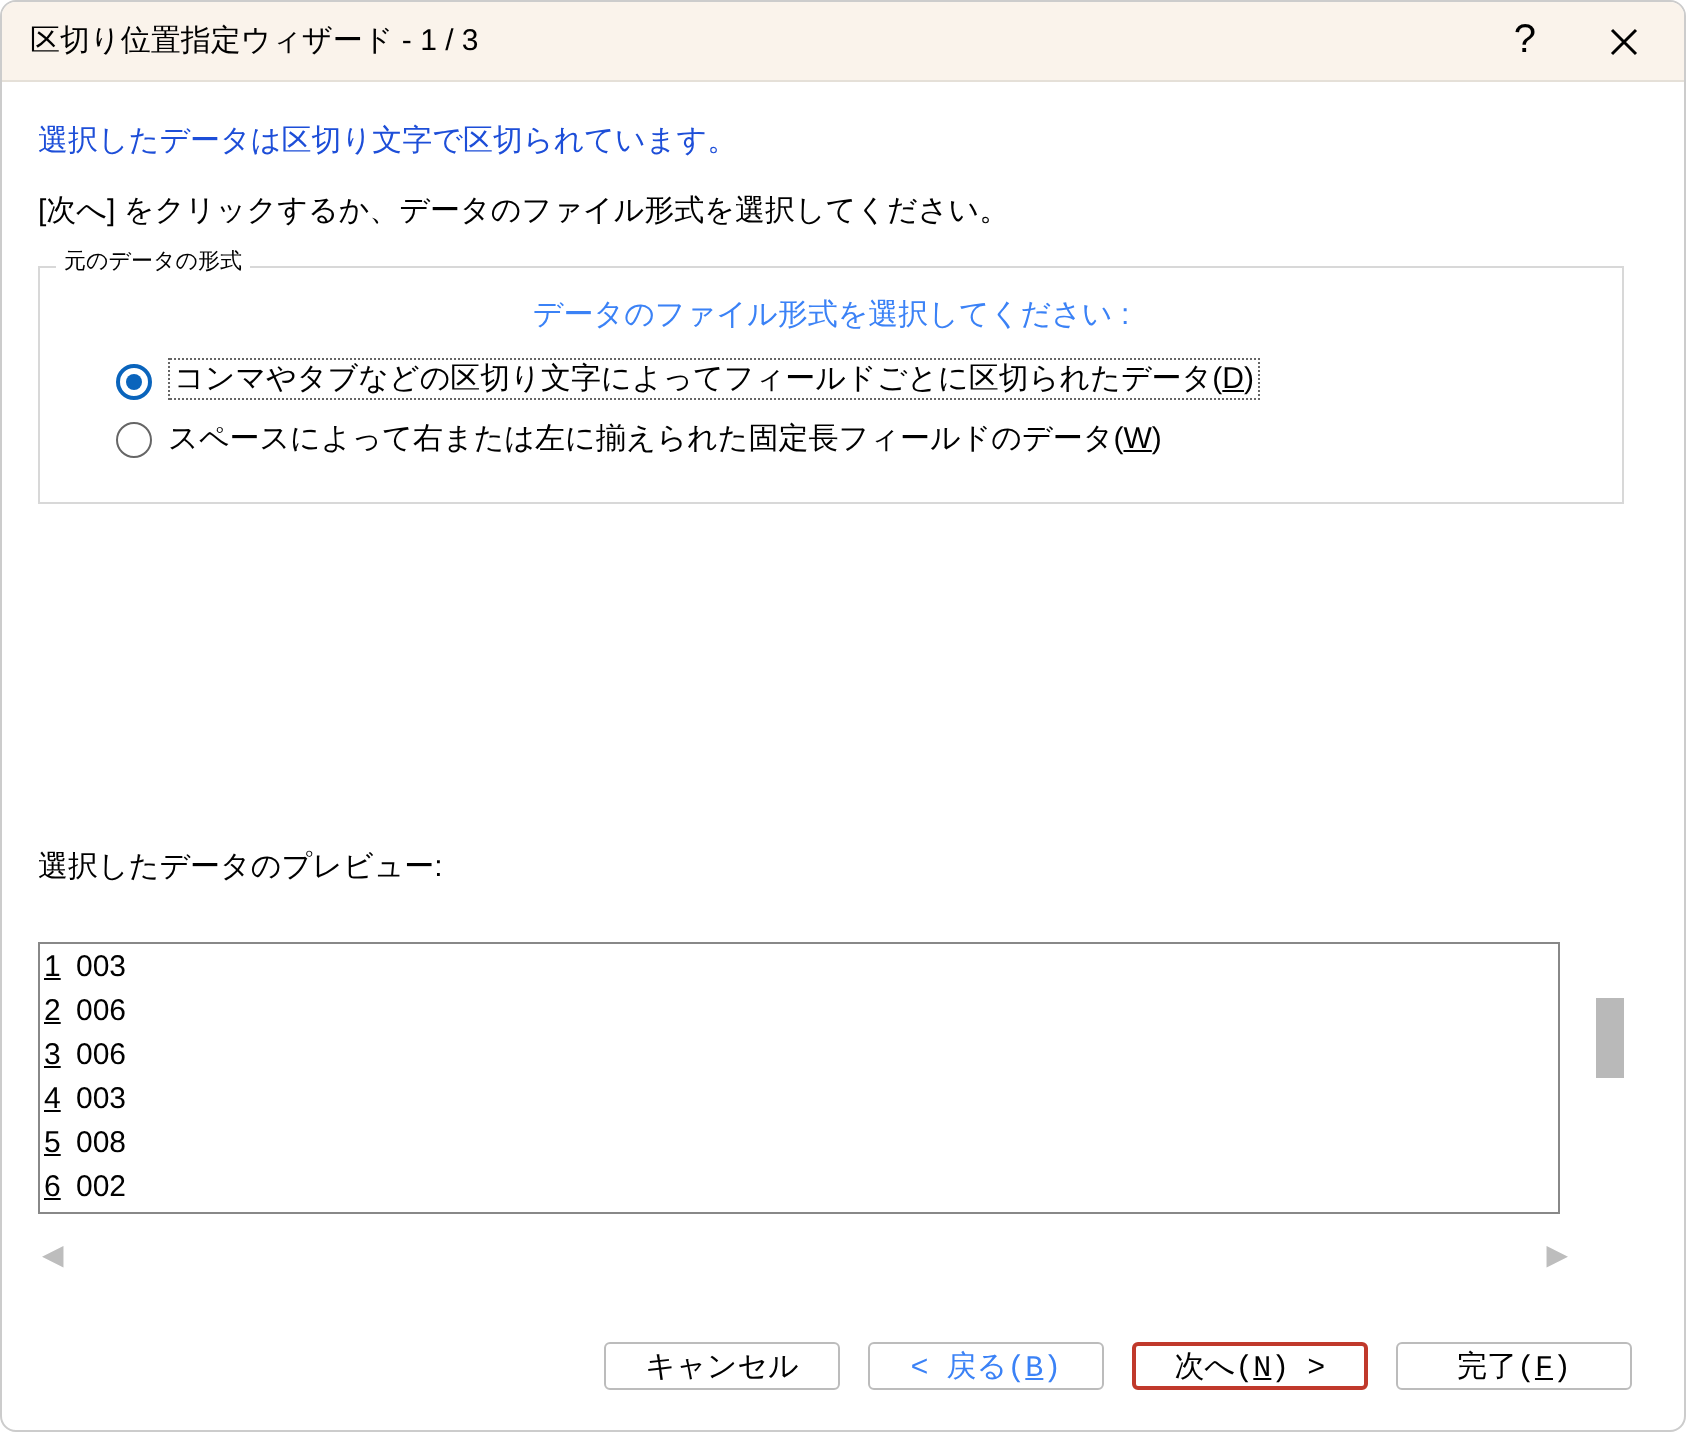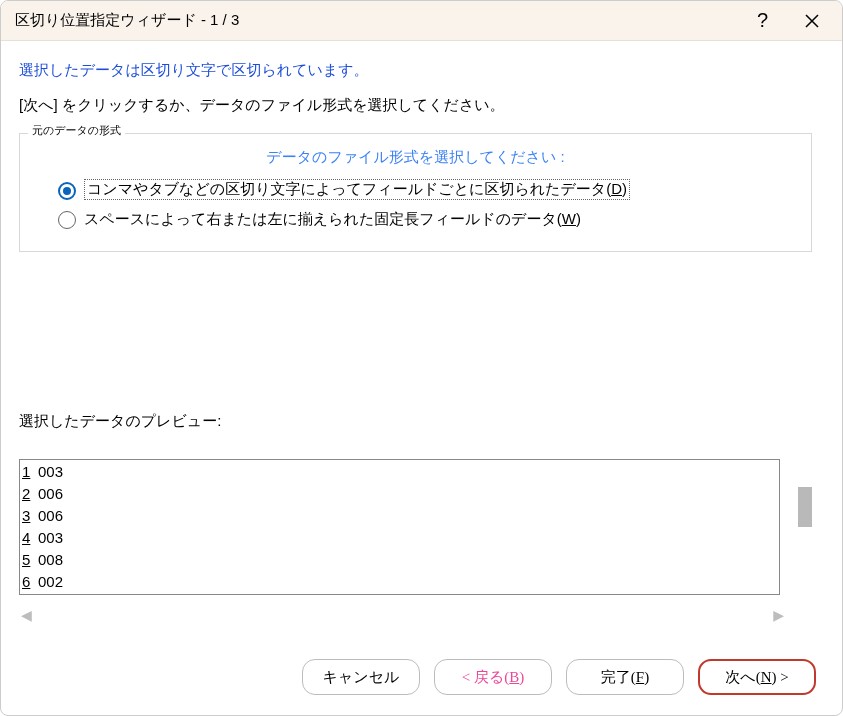--- a/index.html
+++ b/index.html
@@ -171,31 +171,31 @@
       user-select: none;
     }
     .button-row {
       display: flex;
       justify-content: flex-end;
       gap: 14px;
       padding: 18px 26px 20px 0;
     }
     .btn {
       min-width: 118px;
-      height: 36px;
+      height: 24px;
       border: 1px solid #bcbcbc;
       background: #fff;
-      font-family: Liberation Serif, serif;
+      font-family: Liberation Mono, monospace;
       font-size: 15px;
       color: #000;
       cursor: pointer;
-      border-radius: 13px;
+      border-radius: 3px;
     }
     .btn.disabled {
-      color: #ec4899;
+      color: #3b82f6;
       cursor: default;
     }
     .btn.primary {
       border: 2px solid #c0392b;
     }
     .btn .accel {
       text-decoration: underline;
     }
   </style>
 </head>
@@ -268,15 +268,15 @@
 
   <div class="hscroll-row">
     <span class="hscroll-arrow">◀</span>
     <span class="hscroll-arrow">▶</span>
   </div>
 </div>
 
 <div class="button-row">
   <button class="btn">キャンセル</button>
   <button class="btn disabled"><span>&lt; 戻る(</span><span class="accel">B</span><span>)</span></button>
+  <button class="btn primary"><span>次へ(</span><span class="accel">N</span><span>) &gt;</span></button>
   <button class="btn"><span>完了(</span><span class="accel">F</span><span>)</span></button>
-  <button class="btn primary"><span>次へ(</span><span class="accel">N</span><span>) &gt;</span></button>
 </div>
 
 </body></html>

